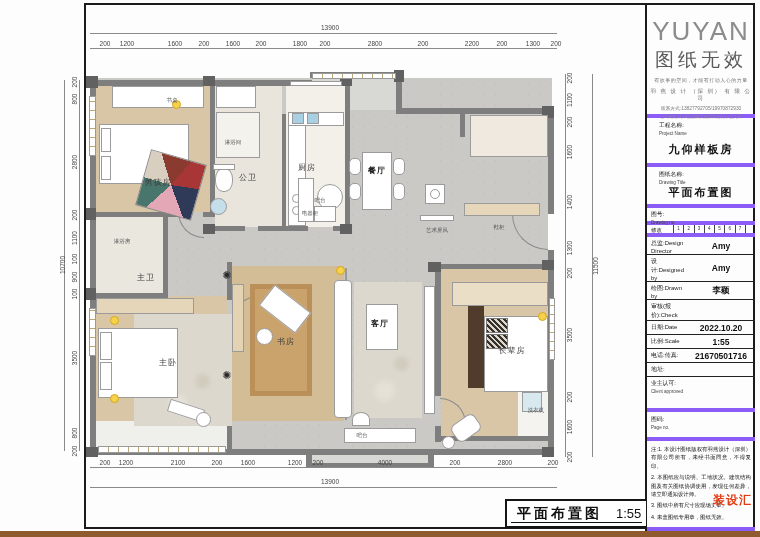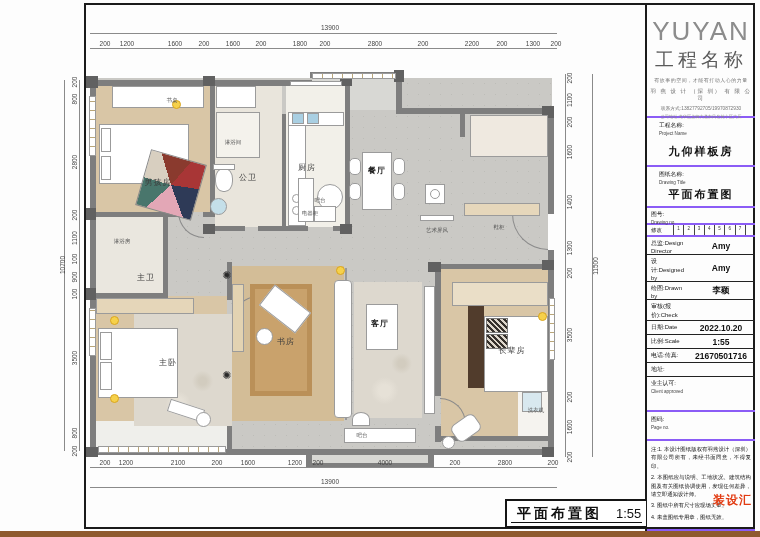--- a/index.html
+++ b/index.html
@@ -27,21 +27,21 @@
   .lamp{position:absolute;width:9px;height:9px;border-radius:50%;background:#f6d14a;border:1px solid #d9a520;box-sizing:border-box;z-index:4;}
   .arc{position:absolute;border-left:1px solid #8a8a8a;border-bottom:1px solid #8a8a8a;border-radius:0 0 0 100%;box-sizing:border-box;}
   .marble{background:#ddd8ce;background-image:radial-gradient(circle at 30% 30%,#cfc8ba 3%,transparent 9%),radial-gradient(circle at 70% 60%,#d2ccbf 4%,transparent 11%),radial-gradient(circle at 45% 80%,#e6e1d7 5%,transparent 12%);}
   .speckle{background-image:radial-gradient(#bdbdb8 0.7px,transparent 0.8px);background-size:11px 11px;}
   .lines-v{background-image:repeating-linear-gradient(90deg,transparent 0 9px,#b9a679 9px 10px);}
   .lines-h{background-image:repeating-linear-gradient(0deg,transparent 0 8px,#b9a679 8px 9px);}
   .stripe{background:repeating-linear-gradient(45deg,#35302b 0 2px,#ddd6cb 2px 4px);border:1px solid #777;}
   .quilt{background:conic-gradient(from 25deg,#a83636 0 16%,#2e3a57 16% 33%,#e3a7b6 33% 52%,#49766c 52% 68%,#d8cfc0 68% 84%,#8a3a2e 84% 100%);border:1px solid #888;transform:rotate(16deg);}
   
   .tb{position:absolute;left:647px;top:4px;width:108px;height:527px;font-size:6px;color:#222;}
-  .tb .sec{box-sizing:border-box;border-bottom:2px solid #8b5cf6;position:relative;}
+  .tb .sec{box-sizing:border-box;border-bottom:4px solid #8b5cf6;position:relative;}
   .logo{height:114px;text-align:center;padding-top:14px;box-sizing:border-box;}
   .logo .en{font-size:26px;letter-spacing:2px;color:#8c8c8c;line-height:1;}
   .logo .cn{font-size:19px;letter-spacing:4px;color:#5a5a5a;margin-top:3px;}
   .logo .slogan{font-size:5px;color:#777;margin-top:4px;letter-spacing:0.5px;}
   .logo .co{font-size:5.5px;color:#666;margin-top:5px;letter-spacing:1.5px;}
   .logo .ct{font-size:4.8px;color:#777;margin-top:3px;}
   .logo .ad{font-size:4.2px;color:#888;margin-top:3px;}
   .lab .c{display:block;font-size:5.8px;color:#111;}
   .lab .e{display:block;font-size:4.6px;color:#444;margin-top:1px;}
   .bigsec{height:49px;padding:3px 12px;box-sizing:border-box;}
@@ -302,21 +302,21 @@
 
   <div class="footbox">
     <span class="t">平面布置图</span>
     <span class="s">1:55</span>
     <span class="ul"></span>
   </div>
 
   <div class="tb">
     <div class="sec logo">
       <div class="en">YUYAN</div>
-      <div class="cn">工程名称</div>
+      <div class="cn">图纸无效</div>
       <div class="slogan">有故事的空间，才能有打动人心的力量</div>
       <div class="co">羽 燕 设 计 （深 圳） 有 限 公 司</div>
       <div class="ct">联系方式:13827792705/19970872930</div>
       <div class="ad">公司地址:龙华区金御大道东风名苑小区大厦</div>
     </div>
     <div class="sec bigsec">
       <div class="lab">
           <span class="c">工程名称:</span>
           <span class="e">Project Name</span>
         </div>

